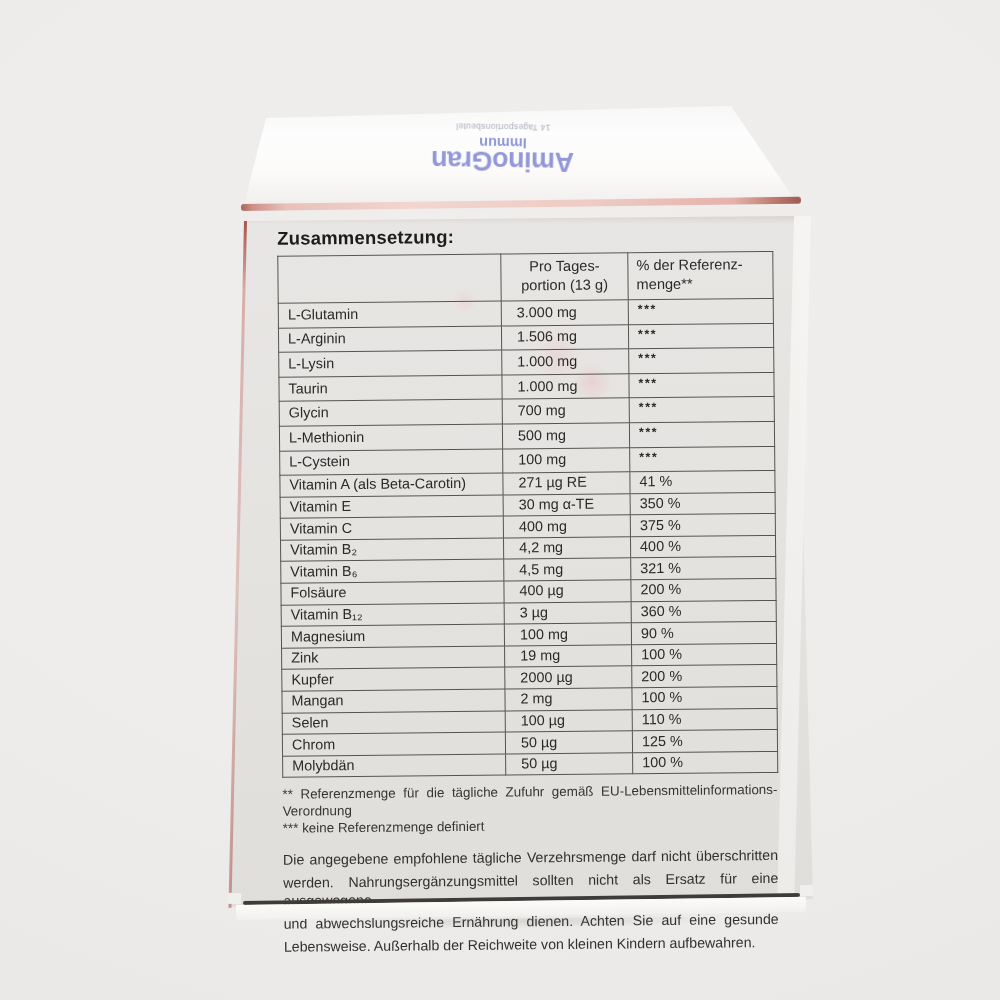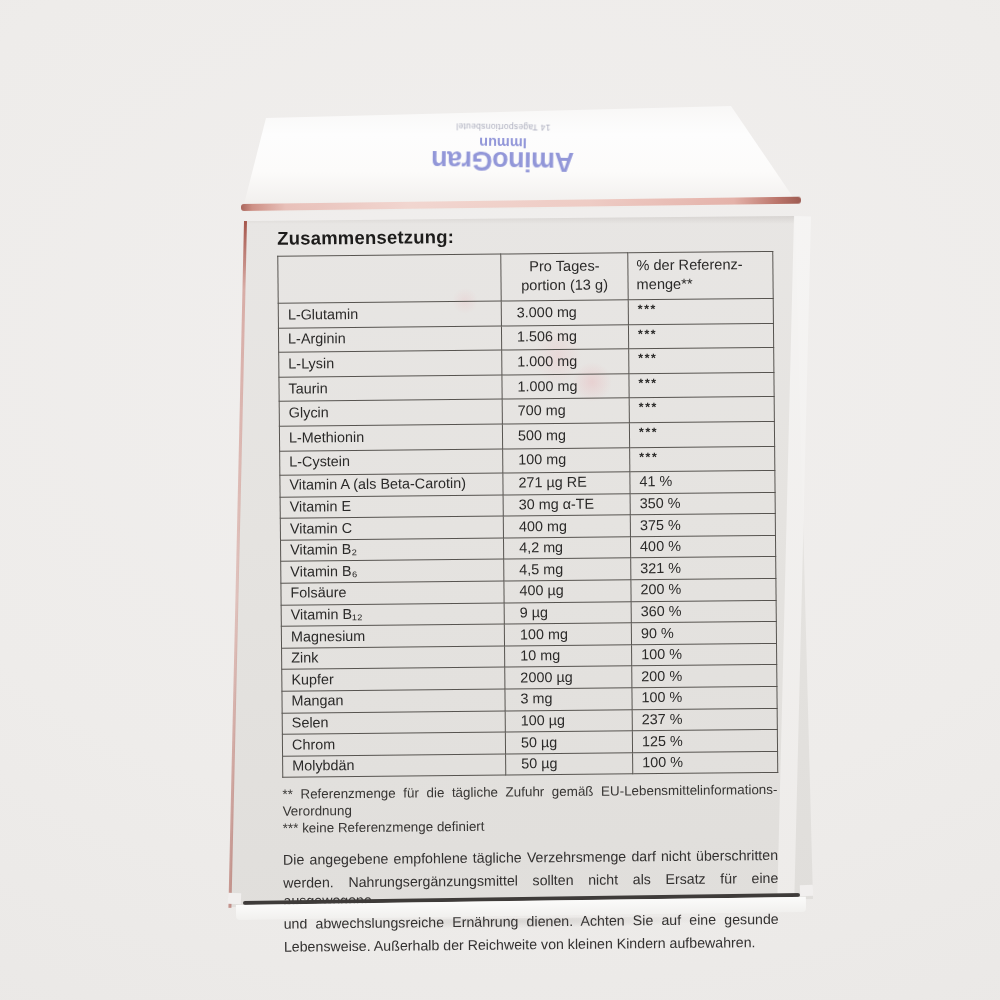--- a/index.html
+++ b/index.html
@@ -208,47 +208,47 @@
     <td class="c-amount">4,5 mg</td>
     <td class="c-ref">321 %</td>
   </tr>
           <tr>
     <td class="c-name">Folsäure</td>
     <td class="c-amount">400 µg</td>
     <td class="c-ref">200 %</td>
   </tr>
           <tr>
     <td class="c-name">Vitamin B₁₂</td>
-    <td class="c-amount">9 µg</td>
+    <td class="c-amount">3 µg</td>
     <td class="c-ref">360 %</td>
   </tr>
           <tr>
     <td class="c-name">Magnesium</td>
     <td class="c-amount">100 mg</td>
     <td class="c-ref">90 %</td>
   </tr>
           <tr>
     <td class="c-name">Zink</td>
-    <td class="c-amount">10 mg</td>
+    <td class="c-amount">19 mg</td>
     <td class="c-ref">100 %</td>
   </tr>
           <tr>
     <td class="c-name">Kupfer</td>
     <td class="c-amount">2000 µg</td>
     <td class="c-ref">200 %</td>
   </tr>
           <tr>
     <td class="c-name">Mangan</td>
-    <td class="c-amount">3 mg</td>
+    <td class="c-amount">2 mg</td>
     <td class="c-ref">100 %</td>
   </tr>
           <tr>
     <td class="c-name">Selen</td>
     <td class="c-amount">100 µg</td>
-    <td class="c-ref">237 %</td>
+    <td class="c-ref">110 %</td>
   </tr>
           <tr>
     <td class="c-name">Chrom</td>
     <td class="c-amount">50 µg</td>
     <td class="c-ref">125 %</td>
   </tr>
           <tr>
     <td class="c-name">Molybdän</td>
     <td class="c-amount">50 µg</td>
     <td class="c-ref">100 %</td>

